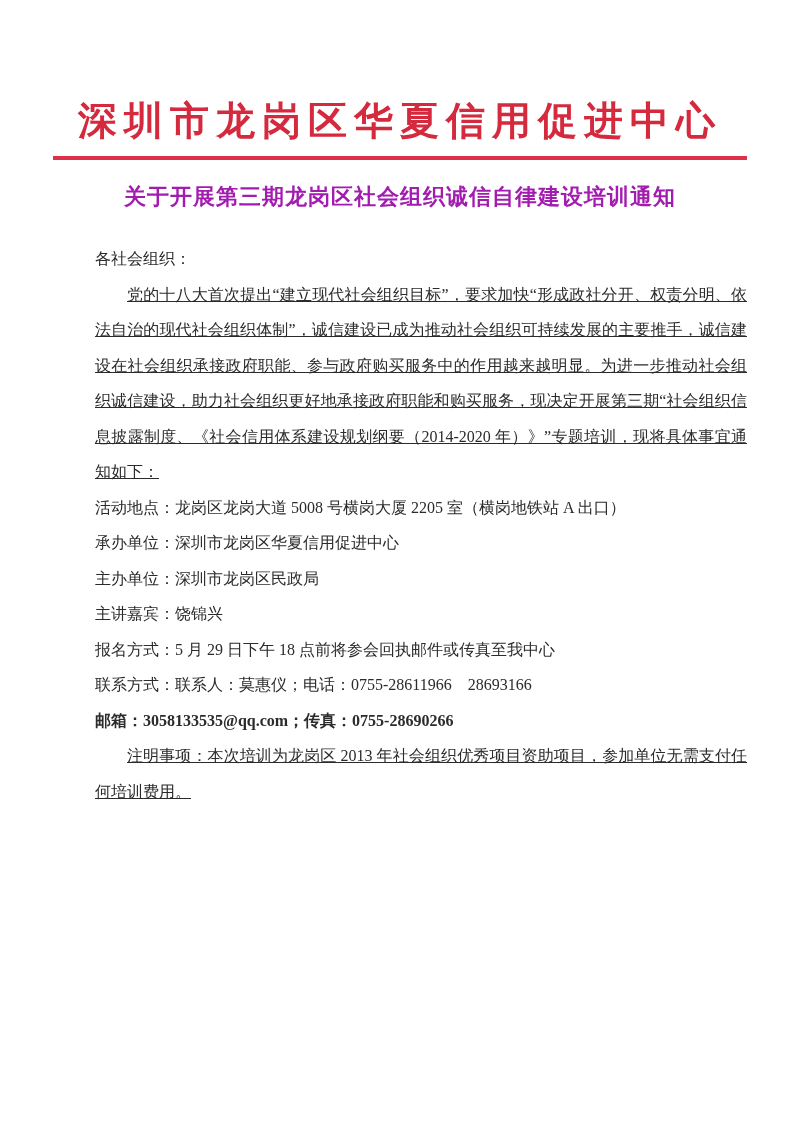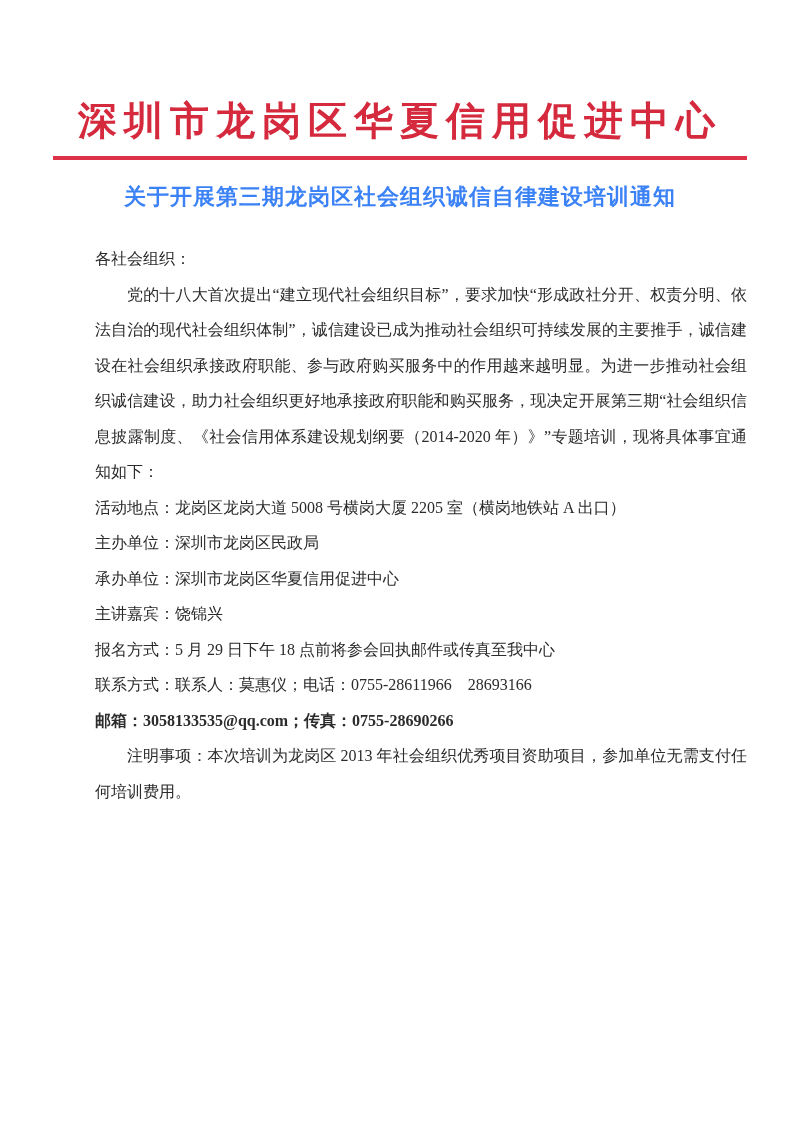--- a/index.html
+++ b/index.html
@@ -31,33 +31,33 @@
     margin: 8px auto 0 auto;
     background: #dd3049;
   }
   .doc-title {
     margin-top: 22px;
     text-align: center;
     font-family: "Liberation Sans", "DejaVu Sans", sans-serif;
     font-weight: bold;
     font-size: 22px;
     letter-spacing: 1px;
-    color: #3b82f6;
+    color: #a21caf;
   }
   .body-text {
     position: absolute;
     left: 95px;
     top: 241px;
     width: 652px;
     font-size: 16px;
     line-height: 35.5px;
     text-align: justify;
   }
   .body-text p { margin: 0; }
-  .indent { text-indent: 2em; }
+  .indent { text-indent: 2em; text-decoration: underline; }
   .info-line { margin-left: 2em; white-space: nowrap; }
   .credential-line { margin-left: 1.85em; white-space: nowrap; }
   .email-line { margin-left: 113px; white-space: nowrap; font-weight: bold; }
   .attachment-line { margin-left: 2em; margin-top: 21px; }
   .signature-org {
     position: absolute;
     top: 904px;
     right: 95px;
     font-size: 17.5px;
     white-space: nowrap;
@@ -90,22 +90,22 @@
   <div class="org-banner">深圳市龙岗区华夏信用促进中心</div>
 
   <div class="banner-rule"></div>
 
   <div class="doc-title">关于开展第三期龙岗区社会组织诚信自律建设培训通知</div>
 
   <div class="body-text">
     <p>各社会组织：</p>
     <p class="indent">党的十八大首次提出“建立现代社会组织目标”，要求加快“形成政社分开、权责分明、依法自治的现代社会组织体制”，诚信建设已成为推动社会组织可持续发展的主要推手，诚信建设在社会组织承接政府职能、参与政府购买服务中的作用越来越明显。为进一步推动社会组织诚信建设，助力社会组织更好地承接政府职能和购买服务，现决定开展第三期“社会组织信息披露制度、《社会信用体系建设规划纲要（2014-2020 年）》”专题培训，现将具体事宜通知如下：</p>
     <p class="info-line">活动地点：龙岗区龙岗大道 5008 号横岗大厦 2205 室（横岗地铁站 A 出口）</p>
+    <p class="info-line">承办单位：深圳市龙岗区华夏信用促进中心</p>
     <p class="info-line">主办单位：深圳市龙岗区民政局</p>
-    <p class="info-line">承办单位：深圳市龙岗区华夏信用促进中心</p>
     <p class="info-line">主讲嘉宾：饶锦兴</p>
     <p class="info-line">报名方式：5 月 29 日下午 18 点前将参会回执邮件或传真至我中心</p>
     <p class="info-line">联系方式：联系人：莫惠仪；电话：0755-28611966　28693166</p>
     <p class="email-line">邮箱：3058133535@qq.com；传真：0755-28690266</p>
     <p class="indent">注明事项：本次培训为龙岗区 2013 年社会组织优秀项目资助项目，参加单位无需支付任何培训费用。</p>
   </div>
 
   <div class="signature-org">深圳市龙岗区华夏信用促进中心</div>
 
   <div class="signature-date">2016 年 5 月 26 日</div>

